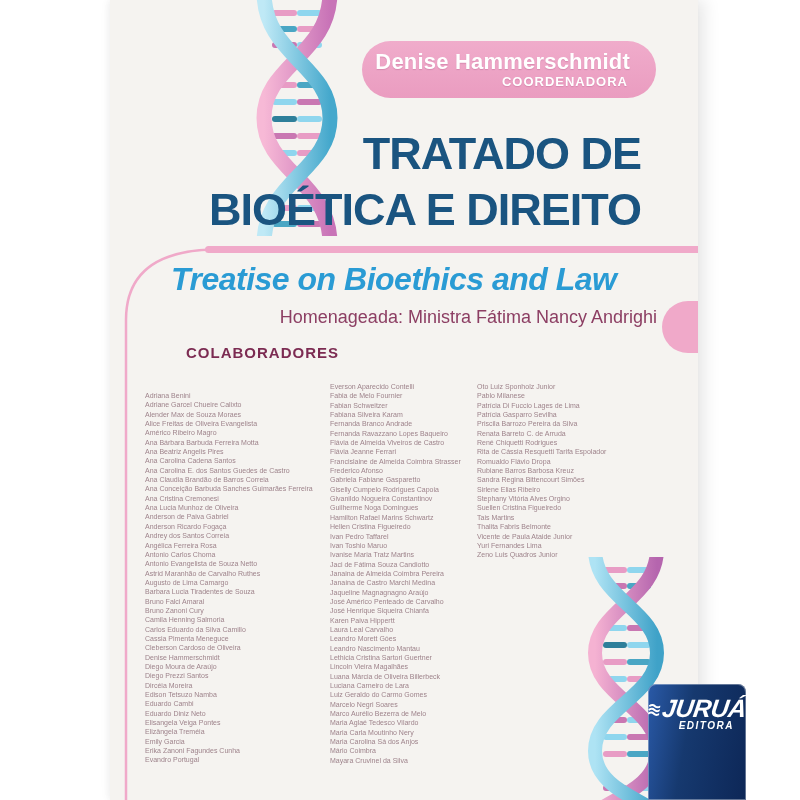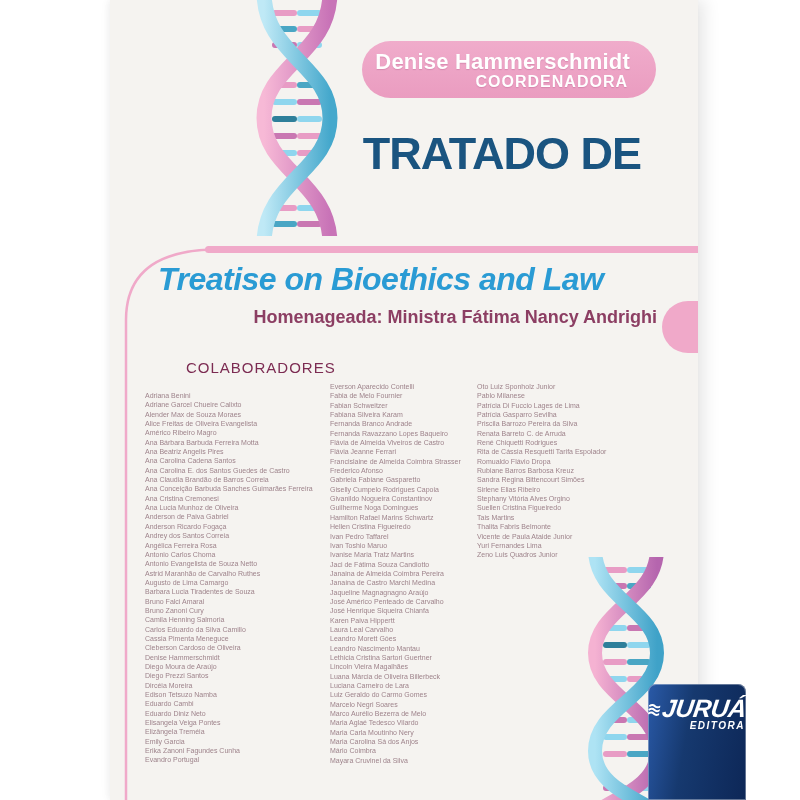--- a/index.html
+++ b/index.html
@@ -20,21 +20,21 @@
     background:linear-gradient(180deg,#f0accb 0%,#ea9cc0 100%);
     display:flex;flex-direction:column;justify-content:center;align-items:flex-end;
     padding-right:0;box-sizing:border-box;
   }
   .banner .author{
     color:#ffffff;font-weight:bold;font-size:22px;letter-spacing:0.2px;
     padding-right:26px;line-height:24px;
     text-shadow:0 1px 1px rgba(150,60,110,0.25);
   }
   .banner .role{
-    color:#ffffff;font-weight:bold;font-size:16px;letter-spacing:1px;
+    color:#ffffff;font-weight:bold;font-size:13px;letter-spacing:1px;
     padding-right:28px;line-height:16px;
     text-shadow:0 1px 1px rgba(150,60,110,0.25);
   }
   
   .title{
     position:absolute;right:159px;top:126px;text-align:right;
     color:#1a5480;font-weight:bold;line-height:56px;
     font-size:45px;letter-spacing:-1px;white-space:nowrap;
   }
   
@@ -42,32 +42,32 @@
     position:absolute;left:205px;top:246px;width:493px;height:7px;
     background:#f0a9c9;border-radius:4px 0 0 4px;
   }
   svg.frame{position:absolute;left:0;top:0;width:800px;height:800px;pointer-events:none;}
   .side-pill{
     position:absolute;left:662px;top:301px;width:36px;height:52px;
     background:#f0a9c9;border-radius:26px 0 0 26px;
   }
   
   .subtitle{
-    position:absolute;left:158px;top:261px;
+    position:absolute;left:171px;top:261px;
     color:#2a9bd4;font-weight:bold;font-style:italic;
     font-size:32px;letter-spacing:-0.5px;white-space:nowrap;
   }
   .honors{
     position:absolute;right:143px;top:305px;text-align:right;
-    color:#8c3e63;font-weight:bold;font-size:18px;line-height:25px;white-space:nowrap;
+    color:#8c3e63;font-weight:normal;font-size:18px;line-height:25px;white-space:nowrap;
   }
   
   .collab-heading{
-    position:absolute;left:186px;top:359px;
-    color:#7c2b52;font-weight:normal;font-size:15px;letter-spacing:1px;
+    position:absolute;left:186px;top:344px;
+    color:#7c2b52;font-weight:bold;font-size:15px;letter-spacing:1px;
   }
   .col{position:absolute;width:185px;color:#9e838b;font-size:7px;line-height:9.35px;}
   .col .name{white-space:nowrap;overflow:hidden;}
   #col1{left:145px;top:391px;}
   #col2{left:330px;top:382px;}
   #col3{left:477px;top:382px;}
   
   .helix-top{position:absolute;left:128px;top:0px;width:112px;height:236px;}
   .helix-bottom{position:absolute;left:461px;top:557px;width:110px;height:243px;z-index:1;}
   
@@ -81,21 +81,21 @@
     display:flex;align-items:center;justify-content:center;
     margin-top:12px;transform:skewX(-8deg);
   }
   .logo .brand{
     color:#ffffff;font-weight:bold;font-style:italic;font-size:25px;
     letter-spacing:-0.5px;line-height:25px;
   }
   .logo .wave{margin-right:2px;display:inline-block;}
   .logo .tagline{
     color:#ffffff;font-weight:bold;font-style:italic;font-size:10px;
-    letter-spacing:1.5px;text-align:right;padding-right:1px;margin-top:-1px;
+    letter-spacing:1.5px;text-align:right;padding-right:12px;margin-top:-1px;
   }
 </style>
 </head>
 <body>
 
 <div class="cover">
 
   <svg class="helix-top" viewBox="0 0 112 236">
     <defs>
       <linearGradient id="blueG" x1="0" y1="0" x2="1" y2="0">
@@ -188,20 +188,21 @@
   <path d="M 212 249.5 C 158 251, 126 272, 126 320 L 126 800" fill="none" stroke="#f0a9c9" stroke-width="2.5"></path>
 </svg>
 
 <div class="banner">
   <div class="author">Denise Hammerschmidt</div>
   <div class="role">COORDENADORA</div>
 </div>
 
 <div class="title">
   <div>TRATADO DE</div>
+  <div>BIOÉTICA E DIREITO</div>
 </div>
 
 <div class="pink-bar"></div>
 <div class="side-pill"></div>
 
 <div class="subtitle">Treatise on Bioethics and Law</div>
 
 <div class="honors">
   <div>Homenageada: Ministra Fátima Nancy Andrighi</div>
 </div>

